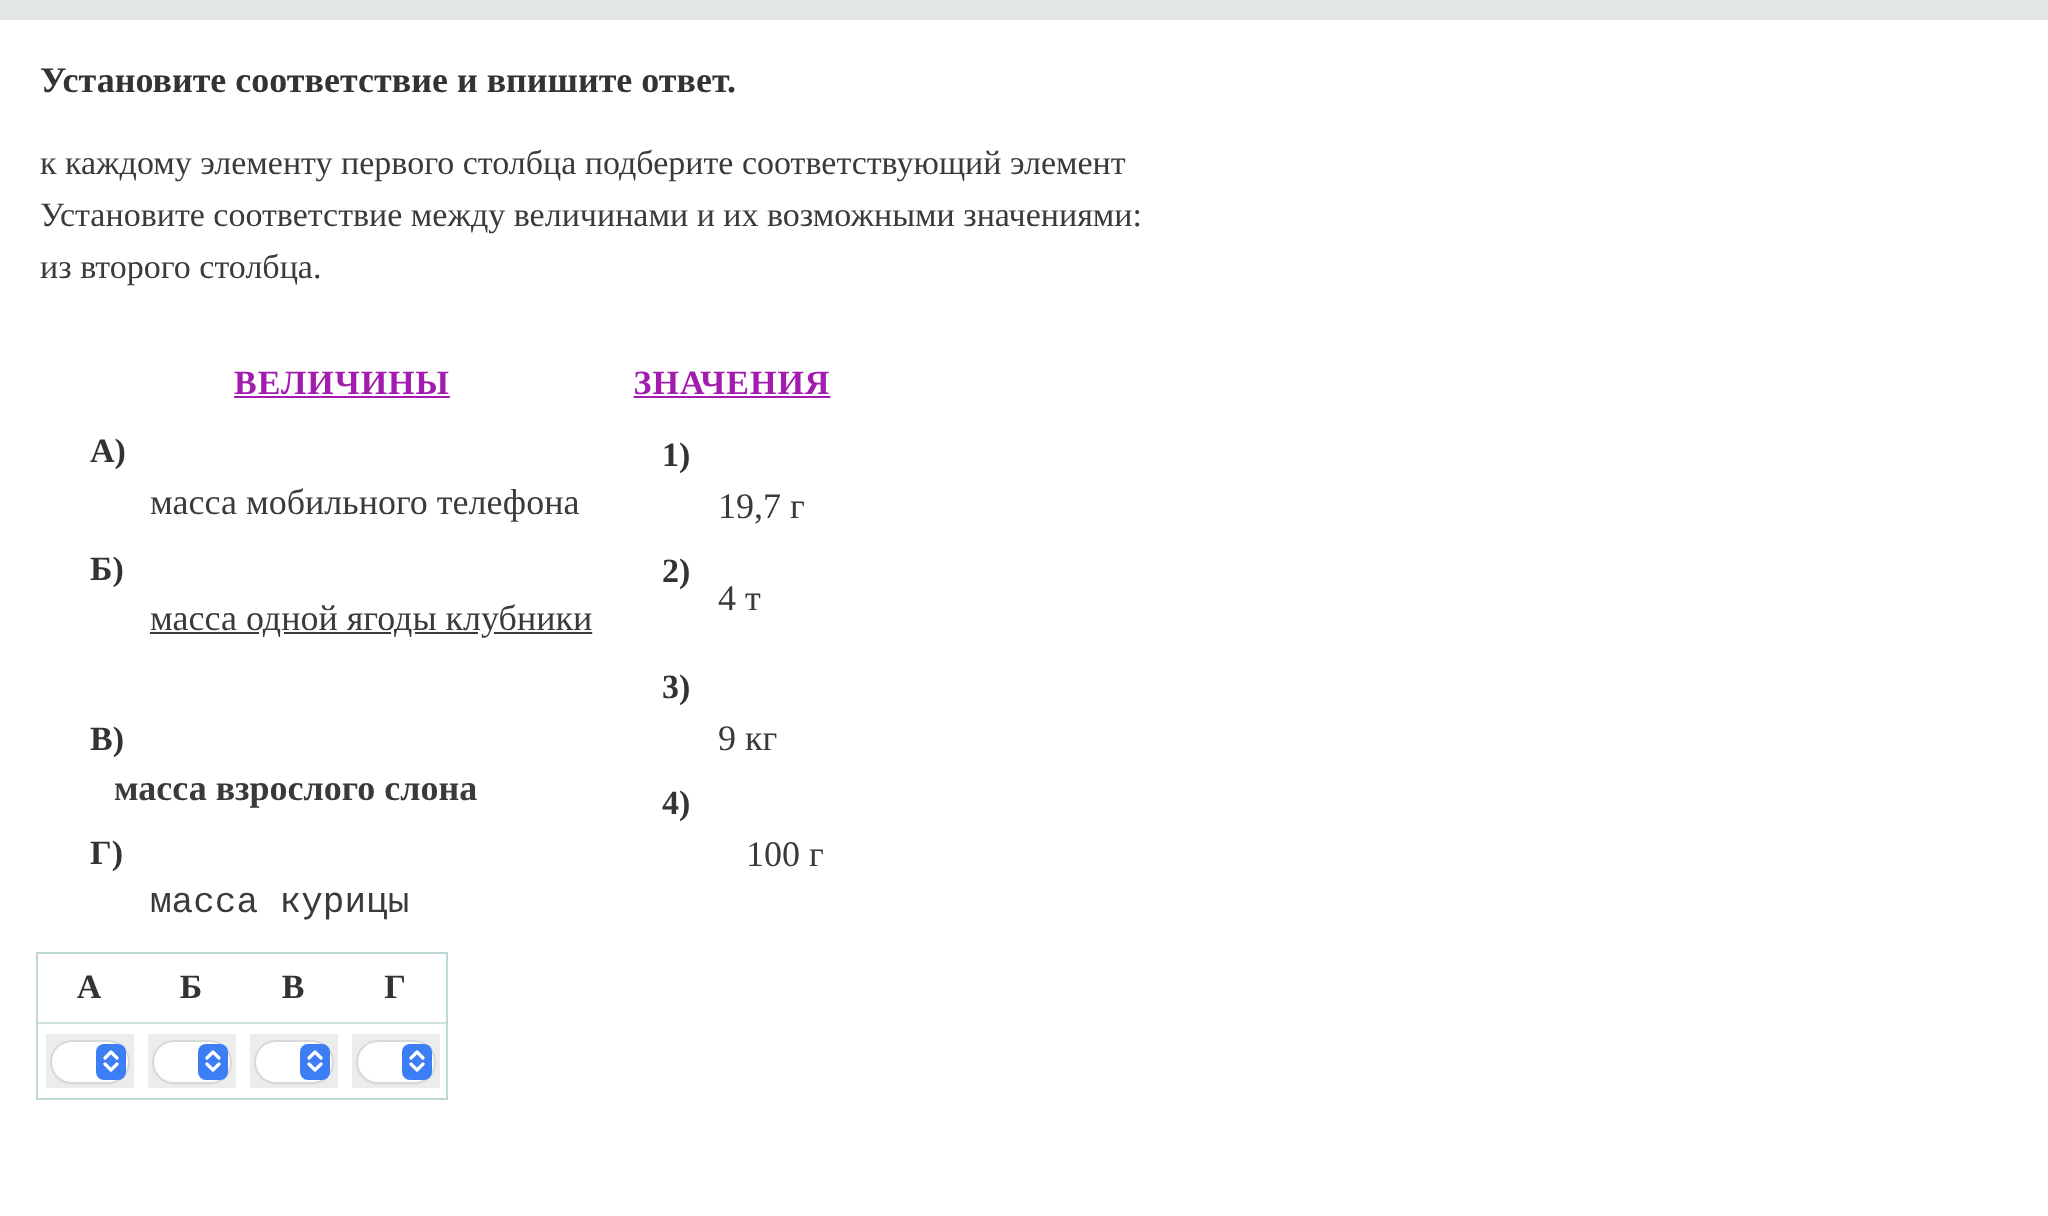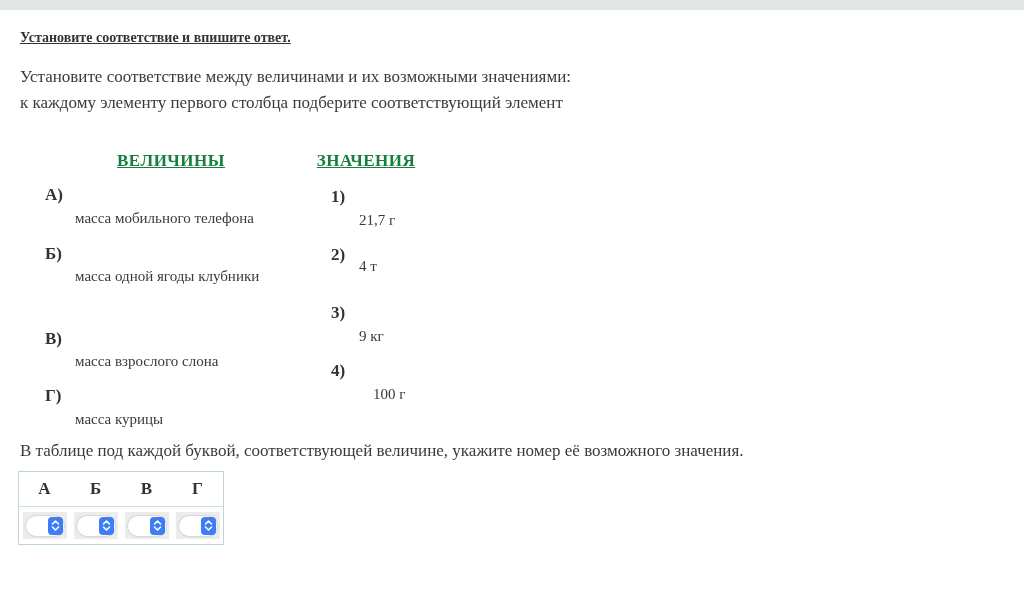--- a/index.html
+++ b/index.html
@@ -8,38 +8,38 @@
     width: 1024px; height: 608px;
     background: #ffffff;
     font-family: "Liberation Serif", serif;
     color: #3a3a3a;
     overflow: hidden;
   }
   .topbar { height: 10px; background: #e2e6e6; }
   .content { padding: 0 20px; }
   .title {
     margin: 20px 0 0 0;
-    font-size: 14px; font-weight: bold; color: #333333; text-decoration: underline;
+    font-size: 18px; font-weight: bold; color: #333333;
   }
   .intro {
     margin: 18px 0 0 0;
     font-size: 17px; line-height: 26px;
     max-width: 650px;
   }
   .intro .line { display: block; }
   .match { position: relative; height: 295px; margin-top: 24px; }
   .col-header {
     position: absolute; top: 11px;
     font-size: 17px; font-weight: bold;
     text-decoration: underline;
-    text-align: center; color: #15803d;
+    text-align: center; color: #a21caf;
     letter-spacing: 0.5px;
   }
   .lbl { position: absolute; font-size: 17px; font-weight: bold; color: #333333; }
-  .txt { position: absolute; font-size: 15px; }
+  .txt { position: absolute; font-size: 18px; }
   .note { margin: 6px 0 0 0; font-size: 17px; }
   .answers {
     margin: 10px 0 0 -2px;
     width: 206px;
     border: 1px solid #bdd6d6;
     border-collapse: collapse;
   }
   .answers .hrow { display: flex; border-bottom: 1px solid #cfe0e0; }
   .answers .brow { display: flex; }
   .acell {
@@ -81,54 +81,54 @@
 </head>
 <body>
 
 <div class="topbar"></div>
 
 <div class="content">
 
   <h1 class="title">Установите соответствие и впишите ответ.</h1>
 
   <p class="intro">
+    <span class="line">к каждому элементу первого столбца подберите соответствующий элемент</span>
     <span class="line">Установите соответствие между величинами и их возможными значениями:</span>
-    <span class="line">к каждому элементу первого столбца подберите соответствующий элемент</span>
+    <span class="line">из второго столбца.</span>
   </p>
 
   <div class="match">
     <div class="col-header" style="left:21px; width:260px;">ВЕЛИЧИНЫ</div>
     <div class="col-header" style="left:296px; width:100px;">ЗНАЧЕНИЯ</div>
 
     <span class="lbl" style="left:25px; top:45px;">А)</span>
     <span class="txt" style="left:55px; top:70px;">масса мобильного телефона</span>
 
     <span class="lbl" style="left:25px; top:104px;">Б)</span>
-    <span class="txt" style="left:55px; top:128px;">масса одной ягоды клубники</span>
+    <span class="txt" style="left:55px; top:128px;text-decoration:underline;">масса одной ягоды клубники</span>
 
     <span class="lbl" style="left:25px; top:189px;">В)</span>
-    <span class="txt" style="left:55px; top:213px;">масса взрослого слона</span>
+    <span class="txt" style="left:37px; top:213px;font-weight:bold;">масса взрослого слона</span>
 
     <span class="lbl" style="left:25px; top:246px;">Г)</span>
-    <span class="txt" style="left:55px; top:271px;">масса курицы</span>
+    <span class="txt" style="left:55px; top:271px;font-family:Liberation Mono, monospace;">масса курицы</span>
 
     <span class="lbl" style="left:311px; top:47px;">1)</span>
-    <span class="txt" style="left:339px; top:72px;">21,7 г</span>
+    <span class="txt" style="left:339px; top:72px;">19,7 г</span>
 
     <span class="lbl" style="left:311px; top:105px;">2)</span>
     <span class="txt" style="left:339px; top:118px;">4 т</span>
 
     <span class="lbl" style="left:311px; top:163px;">3)</span>
     <span class="txt" style="left:339px; top:188px;">9 кг</span>
 
     <span class="lbl" style="left:311px; top:221px;">4)</span>
     <span class="txt" style="left:339px; top:246px;margin-left:14px;">100 г</span>
   </div>
 
-  <p class="note">В таблице под каждой буквой, соответствующей величине, укажите номер её возможного значения.</p>
 
   <div class="answers">
     <div class="hrow">
       <div class="acell">А</div>
       <div class="acell">Б</div>
       <div class="acell">В</div>
       <div class="acell">Г</div>
     </div>
     <div class="brow">
       <div class="icell">

